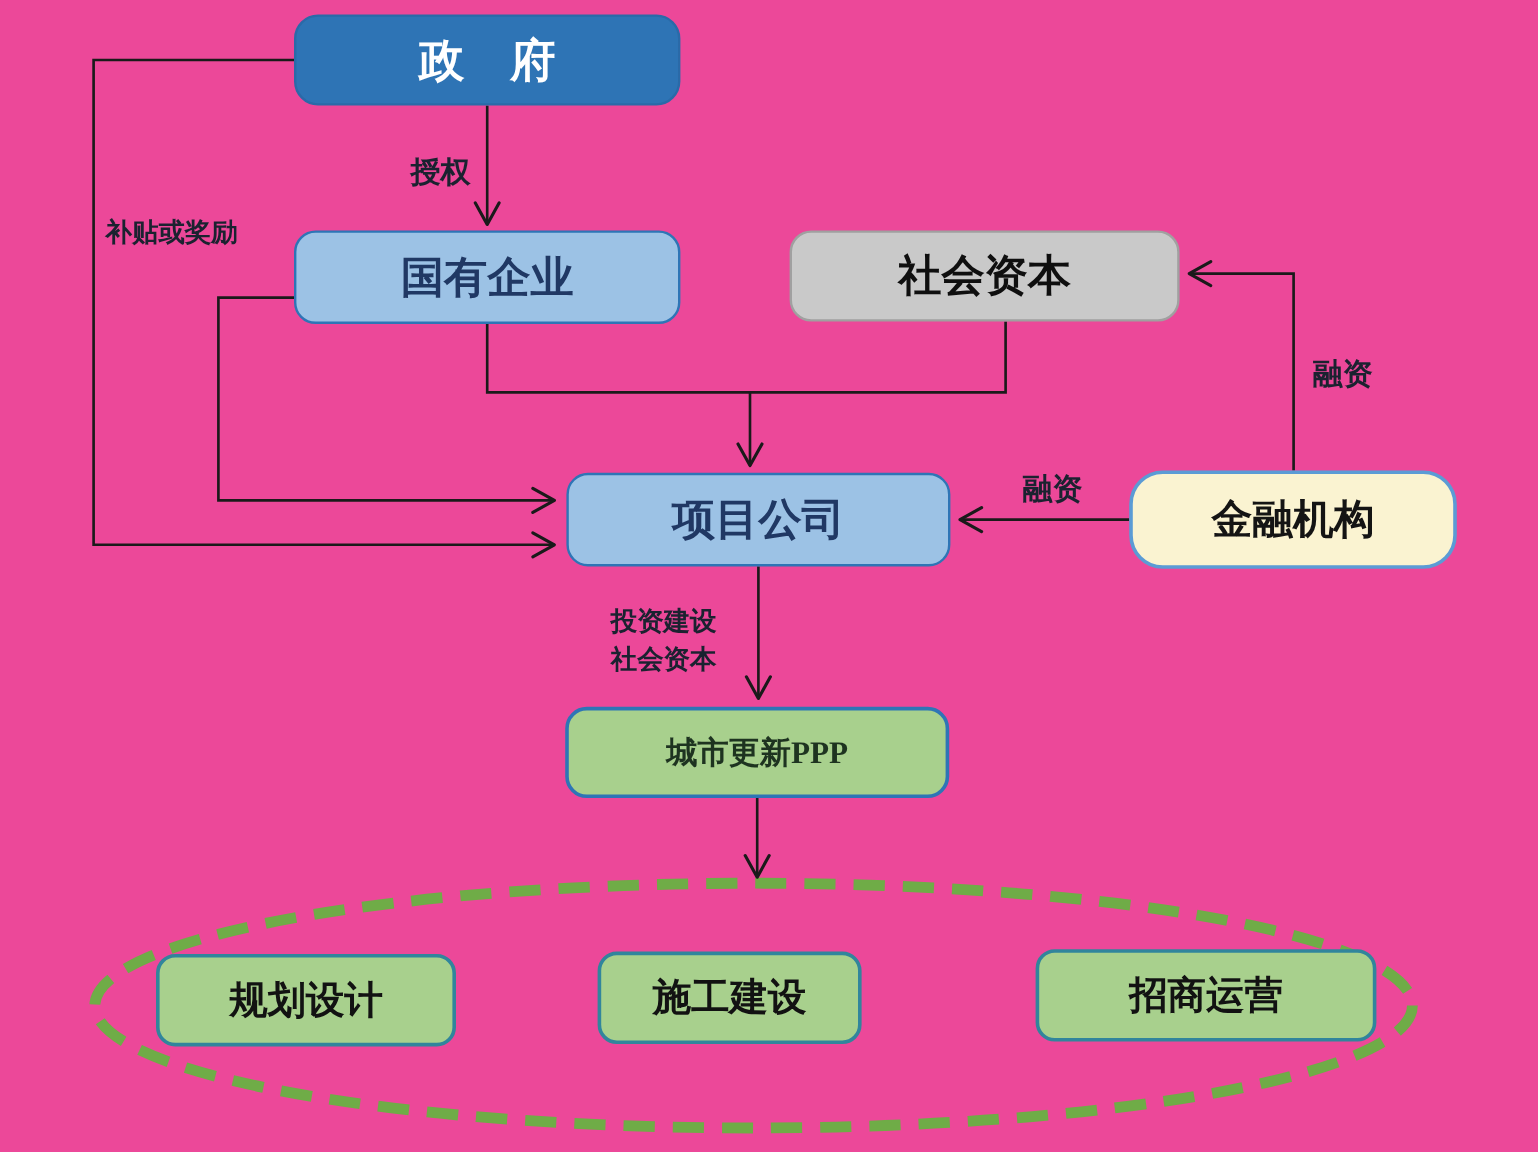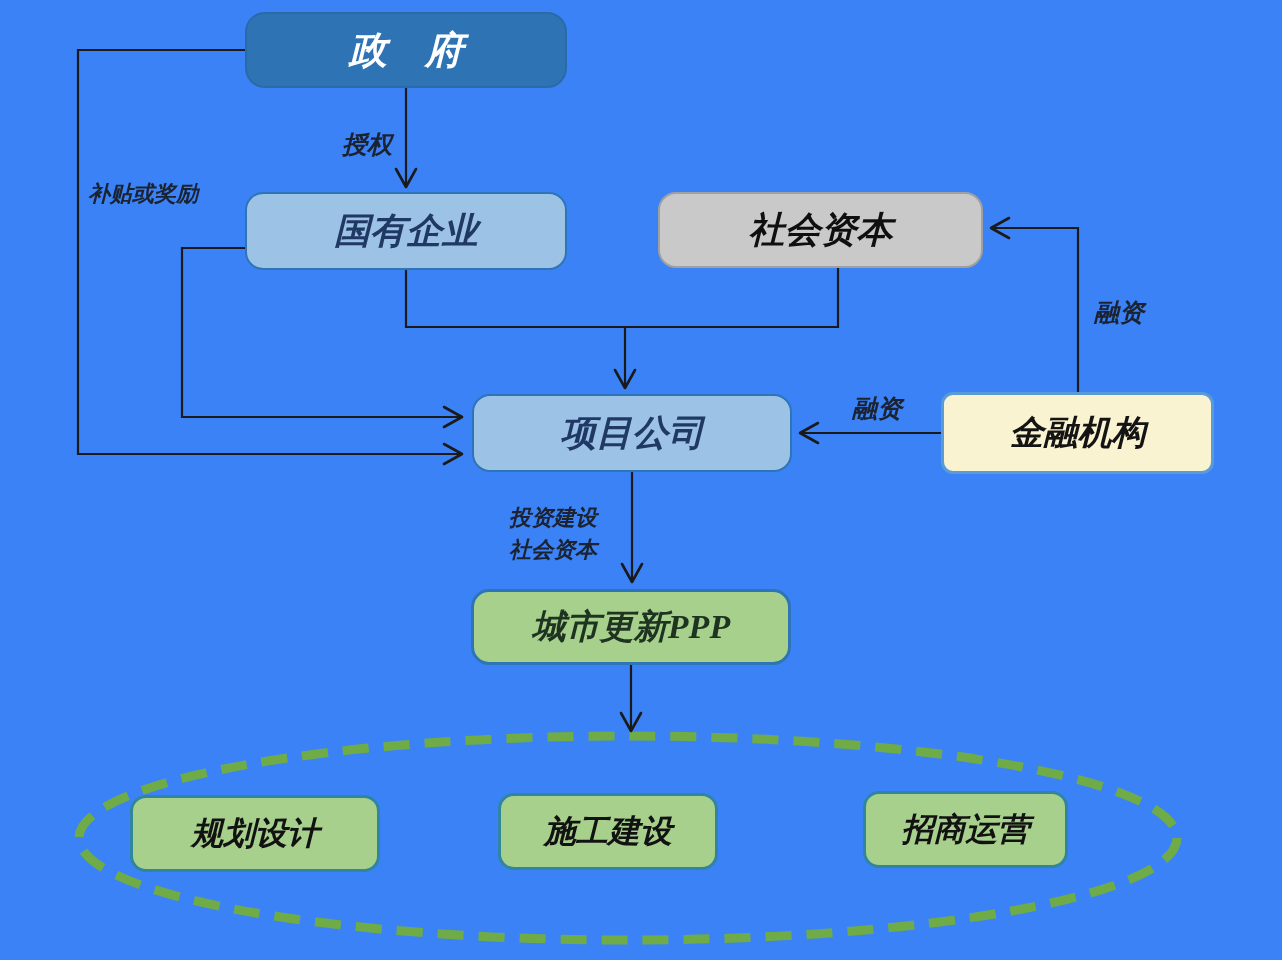--- a/index.html
+++ b/index.html
@@ -1,23 +1,22 @@
 <!DOCTYPE html>
 <html><head>
 <meta charset="utf-8">
 <style>
   html, body { margin: 0; padding: 0; background: #e8ecf2; }
   #stage {
     position: relative;
     width: 1282px;
     height: 960px;
-    background: #3b82f6;
+    background: #ec4899;
     overflow: hidden;
     font-family: "Liberation Sans", sans-serif;
-    font-style: italic;
   }
   #wires { position: absolute; left: 0; top: 0; width: 1282px; height: 960px; }
   .node {
     position: absolute;
     display: flex;
     align-items: center;
     justify-content: center;
     box-sizing: border-box;
     border-radius: 18px;
     font-family: "Liberation Serif", serif;
@@ -40,34 +39,34 @@
     color: #0f0f0f; font-size: 36px;
   }
   .node-project-company {
     left: 472px; top: 394px; width: 320px; height: 78px;
     background: #9cc2e5; border: 2px solid #2e75b6;
     color: #203864; font-size: 36px;
   }
   .node-financial {
     left: 941px; top: 392px; width: 273px; height: 82px;
     background: #faf3d1; border: 3px solid #5b9bd5;
-    color: #141414; font-size: 34px; border-radius: 12px;
+    color: #141414; font-size: 34px; border-radius: 28px;
   }
   .node-ppp {
     left: 471px; top: 589px; width: 320px; height: 76px;
     background: #a8d08d; border: 3px solid #2e75b6;
-    color: #1e3320; font-size: 34px;
+    color: #1e3320; font-size: 26px;
   }
   .node-green {
     background: #a8d08d; border: 3px solid #31859c;
     color: #121212; font-size: 32px; border-radius: 16px;
   }
   .node-planning     { left: 130px; top: 795px; width: 250px; height: 77px; }
   .node-construction { left: 498px; top: 793px; width: 220px; height: 77px; }
-  .node-operation    { left: 863px; top: 791px; width: 205px; height: 77px; }
+  .node-operation    { left: 863px; top: 791px; width: 284px; height: 77px; }
   .edge-label {
     position: absolute;
     color: #1b2230;
     font-size: 22px;
     font-weight: bold;
     line-height: 34px;
     white-space: nowrap;
     font-family: "Liberation Sans", sans-serif;
   }
   .lbl-authorize      { left: 342px; top: 127px; font-size: 25px; }

